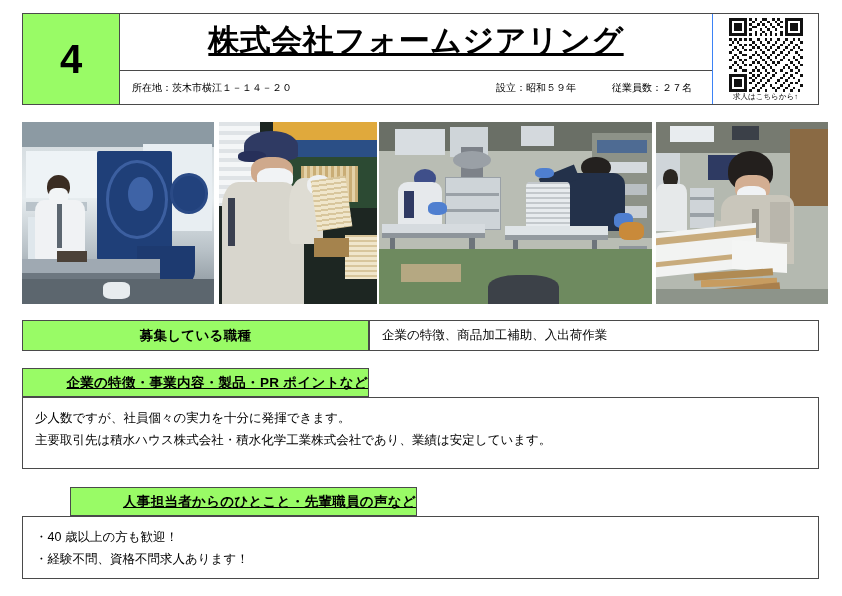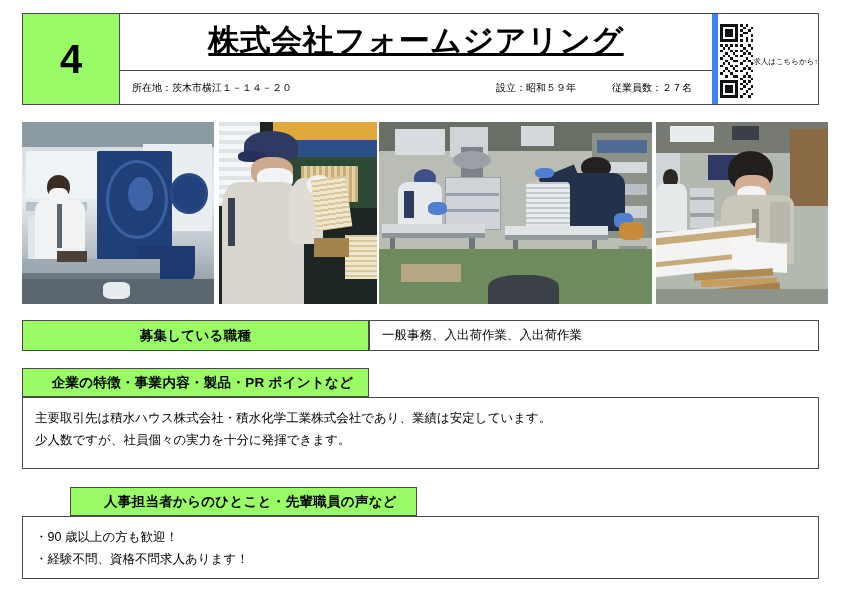--- a/index.html
+++ b/index.html
@@ -74,22 +74,23 @@
     white-space: nowrap;
   }
   .meta-address { flex: 0 0 auto; }
   .meta-spacer  { flex: 1 1 auto; }
   .meta-founded { flex: 0 0 auto; margin-right: 36px; }
   .meta-employees { flex: 0 0 auto; margin-right: 6px; }
 
   .qr-cell {
     flex: 0 0 106px;
     width: 106px;
-    border-left: 6px solid #3b82f6;
-    display: flex;
+    border-left: 1px solid #3b82f6;
+    display: flex;
+    flex-direction: column;
     align-items: center;
     justify-content: flex-start;
     padding-top: 4px;
     box-sizing: border-box;
   }
   .qr-box {
     width: 78px;
     height: 74px;
     position: relative;
     overflow: hidden;
@@ -137,22 +138,23 @@
     box-sizing: border-box;
     display: flex;
     align-items: center;
     justify-content: center;
     font-size: 13.5px;
     font-weight: bold;
     letter-spacing: 0.3px;
     white-space: nowrap;
   }
   .sec-label.left-align {
-    justify-content: center;
+    justify-content: flex-end;
     padding-left: 14px;
+    text-decoration: underline;
   }
   .sec-box {
     position: absolute;
     background: #ffffff;
     border: 1px solid #4a4a4a;
     box-sizing: border-box;
   }
   .sec-box-inner {
     padding: 10px 12px;
     font-size: 12.5px;
@@ -600,35 +602,35 @@
       <div class="s-floor" style="height:8%;background:#8d948a;"></div>
     </div>
   </div>
 </div>
 
 <div class="sec-label" id="label-jobs">
   <span>募集している職種</span>
 </div>
 <div class="sec-box" id="box-jobs">
   <div class="sec-box-inner one-line">
-    <span class="body-line">一般事務、入出荷作業、入出荷作業</span>
+    <span class="body-line">企業の特徴、商品加工補助、入出荷作業</span>
   </div>
 </div>
 
 <div class="sec-label left-align" id="label-features">
   <span>企業の特徴・事業内容・製品・PR ポイントなど</span>
 </div>
 <div class="sec-box" id="box-features">
   <div class="sec-box-inner">
+    <div class="body-line">少人数ですが、社員個々の実力を十分に発揮できます。</div>
     <div class="body-line">主要取引先は積水ハウス株式会社・積水化学工業株式会社であり、業績は安定しています。</div>
-    <div class="body-line">少人数ですが、社員個々の実力を十分に発揮できます。</div>
   </div>
 </div>
 
 <div class="sec-label left-align" id="label-hr">
   <span>人事担当者からのひとこと・先輩職員の声など</span>
 </div>
 <div class="sec-box" id="box-hr">
   <div class="sec-box-inner">
-    <div class="body-line">・90 歳以上の方も歓迎！</div>
+    <div class="body-line">・40 歳以上の方も歓迎！</div>
     <div class="body-line">・経験不問、資格不問求人あります！</div>
   </div>
 </div>
 
 </body></html>

